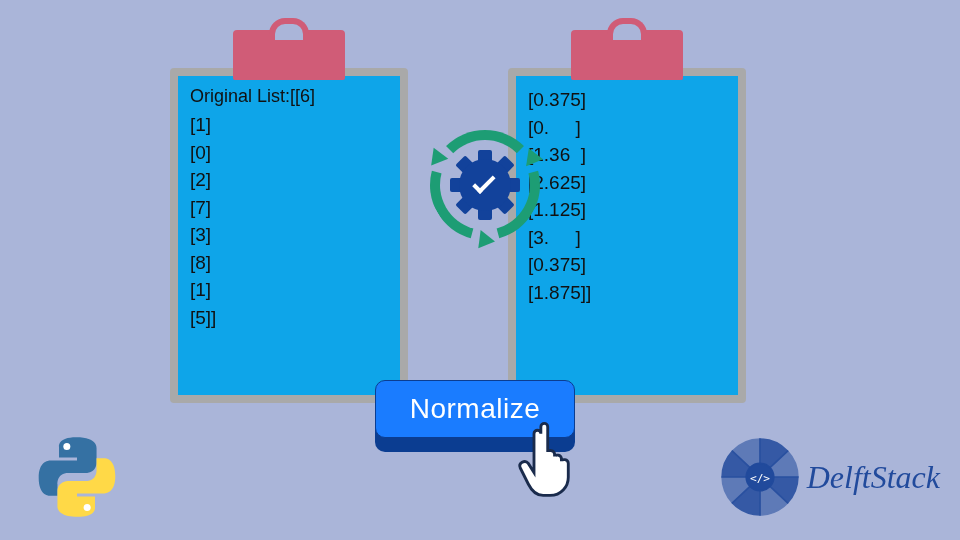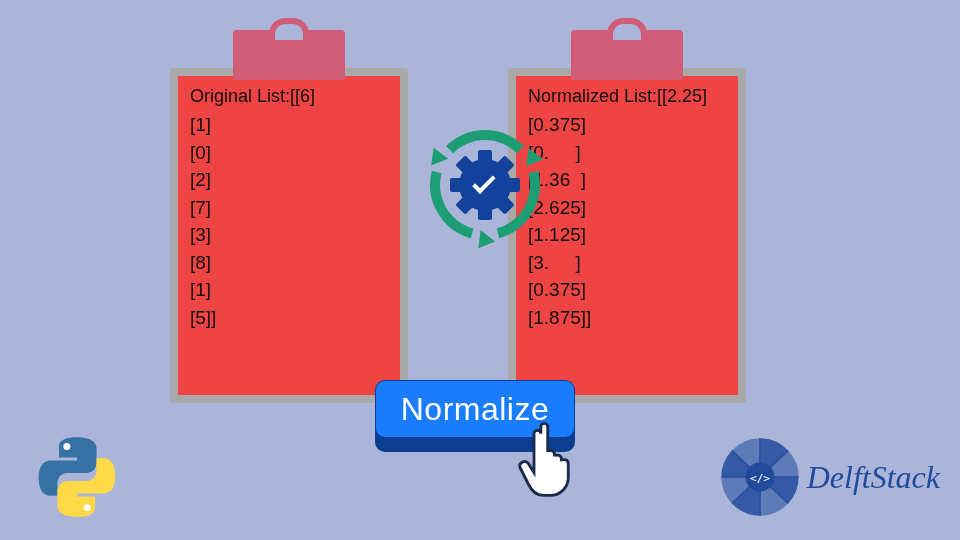--- a/index.html
+++ b/index.html
@@ -24,21 +24,21 @@
     position: relative;
     width: 238px;
     height: 370px;
   }
   .board {
     position: absolute;
     top: 38px;
     left: 0;
     width: 100%;
     height: 335px;
-    background: #ef4444;
+    background: #0ea5e9;
     border: 8px solid #a9a9a9;
     border-radius: 4px;
     padding: 10px 12px 10px 12px;
   }
   .clip {
     position: absolute;
     top: 0;
     left: 50%;
     transform: translateX(-50%);
     width: 112px;
@@ -155,21 +155,21 @@
     width: 100%; height: 58px;
     background: #1a7cff;
     border-radius: 10px;
     display: flex;
     align-items: center;
     justify-content: center;
     border: 1px solid #0b3d91;
   }
   .btn-label {
     color: #fff;
-    font-size: 32px;
+    font-size: 28px;
     font-weight: 500;
     letter-spacing: 0.5px;
   }
   .pointer {
     position: absolute;
     top: 40px; left: 140px;
     width: 70px; height: 80px;
     z-index: 5;
   }
 
@@ -215,21 +215,20 @@
       <div class="list-item">[3]</div>
       <div class="list-item">[8]</div>
       <div class="list-item">[1]</div>
       <div class="list-item">[5]]</div>
     </div>
   </div>
 
   <div class="clipboard">
     <div class="clip"></div>
     <div class="board">
-      <div class="list-title">Normalized List:[[2.25]</div>
       <div class="list-item">[0.375]</div>
       <div class="list-item">[0.     ]</div>
       <div class="list-item">[1.36  ]</div>
       <div class="list-item">[2.625]</div>
       <div class="list-item">[1.125]</div>
       <div class="list-item">[3.     ]</div>
       <div class="list-item">[0.375]</div>
       <div class="list-item">[1.875]]</div>
     </div>
   </div>

